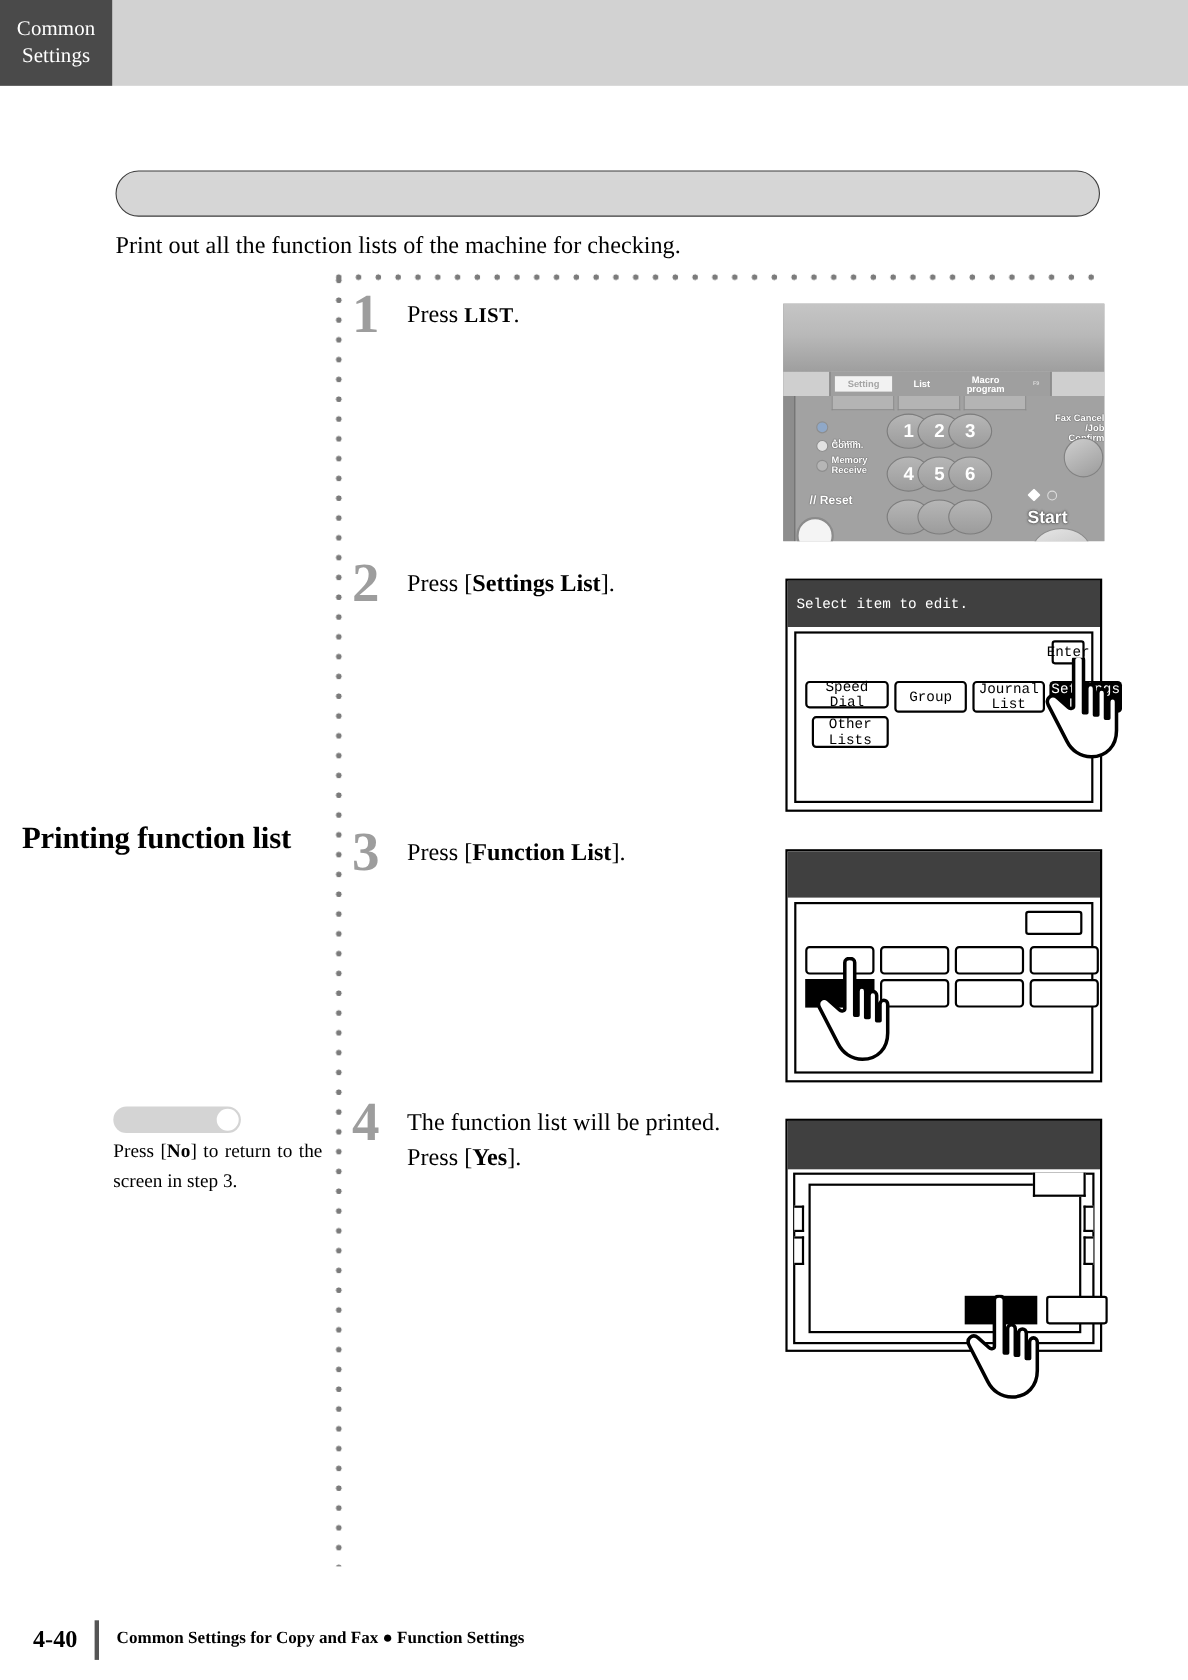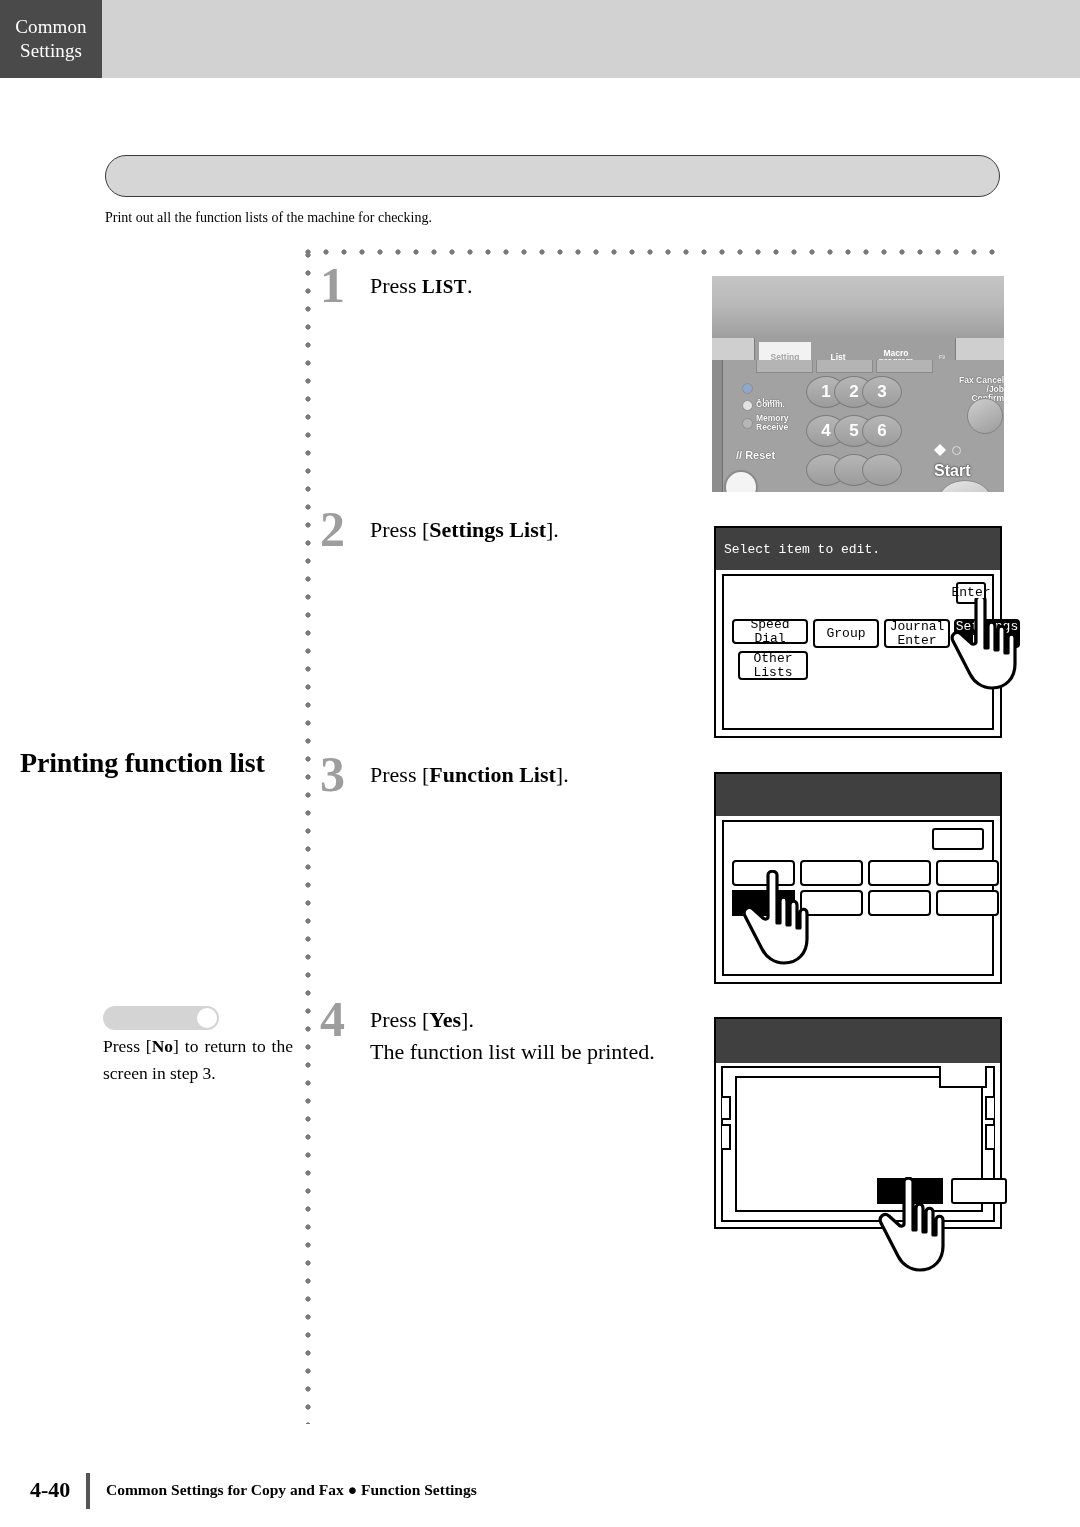--- a/index.html
+++ b/index.html
@@ -53,21 +53,21 @@
     left: 20px; top: 50%;
     transform: translateY(-52%);
     font-size: 28px;
     font-weight: bold;
     letter-spacing: -.2px;
     white-space: nowrap;
   }
   #intro-text {
     position: absolute;
     left: 105px; top: 210px;
-    font-size: 14px;
+    font-size: 22px;
     white-space: nowrap;
   }
 
   
   .dot-h {
     position: absolute;
     height: 6px;
     background-image: radial-gradient(circle at 3px 3px, #7b7b7b 2.4px, rgba(0,0,0,0) 2.8px);
     background-size: 18px 6px;
     background-repeat: repeat-x;
@@ -174,21 +174,21 @@
   #panel-strip {
     position: absolute; left: 0; top: 62px; width: 292px; height: 22px;
     background: #cfcfcf;
   }
   #panel-tabs {
     position: absolute; left: 42px; top: 62px; width: 200px; height: 22px;
     background: #9f9f9f;
     border-left: 1px solid #7d7d7d; border-right: 1px solid #7d7d7d;
   }
   .ptab {
-    position: absolute; top: 4px; height: 30px;
+    position: absolute; top: 4px; height: 14px;
     font-family: "Liberation Sans", sans-serif;
     font-size: 8.5px; font-weight: bold; color: #ffffff;
     display: flex; align-items: center; justify-content: center;
     text-align: center; line-height: 1;
   }
   #ptab-setting { left: 4px; width: 52px; background: #f2f2f2; color: #a5a5a5; }
   #ptab-list { left: 62px; width: 42px; }
   #ptab-macro { left: 110px; width: 62px; line-height: .95; }
   #ptab-fn { left: 176px; width: 22px; font-size: 5px; color: #dcdcdc; }
   #panel-body {
@@ -324,22 +324,22 @@
 <div id="step3" class="step">
   <div class="step-num">3</div>
   <div class="step-body">
     <span>Press [</span><b>Function List</b><span>].</span>
   </div>
 </div>
 
 <div id="step4" class="step">
   <div class="step-num">4</div>
   <div class="step-body">
+    <div>The function list will be printed.</div>
     <div><span>Press [</span><b>Yes</b><span>].</span></div>
-    <div>The function list will be printed.</div>
   </div>
 </div>
 
 <div id="note-icon">
   <div id="note-icon-dot"></div>
 </div>
 <div id="note-text">
   <span>Press [</span><b>No</b><span>] to return to the screen in step 3.</span>
 </div>
 
@@ -389,21 +389,21 @@
   <div style="position:absolute; left:226px; top:204px; width:52px; height:40px; border-radius:50%; background:linear-gradient(160deg,#e6e6e6,#b5b5b5); border:1.5px solid #8c8c8c;"></div>
 </div>
 
 <div id="fig-lcd2" class="lcd fig">
   <div class="lcd-titlebar" style="height:42px;">Select item to edit.</div>
   <div class="lcd-panel" style="left:6px; top:46px; right:6px; bottom:6px;">
     <div class="lcd-btn" style="right:6px; top:6px; width:30px; height:22px; border-radius:3px;margin-left:44px;">Enter</div>
     <div class="lcd-btn" style="left:8px; top:43px; width:76px; height:25px;">Speed Dial</div>
     <div class="lcd-btn" style="left:89px; top:43px; width:66px; height:29px;">Group</div>
     <div class="lcd-btn" style="left:160px; top:43px; width:66px; height:29px;">Journal
-Enter</div>
+List</div>
     <div class="lcd-btn sel" style="left:230px; top:43px; width:66px; height:29px; border:none;">Settings
 List</div>
     <div class="lcd-btn" style="left:14px; top:75px; width:70px; height:29px;">Other
 Lists</div>
 
     <svg class="hand" style="left:222px; top:22px;" width="74" height="100" viewBox="0 0 74 100">
       <path d="M30 2 L30 44 C30 46 27 47 25 45 L15 36 C10 32 4 37 7 43 L24 76 C28 84 36 90 46 90 C60 90 69 80 69 66 L69 40 C69 35 62 35 62 40 L62 55 L59 55 L59 32 C59 27 52 27 52 32 L52 52 L49 52 L49 28 C49 23 42 23 42 28 L42 50 L39 50 L39 2 C39 -3 30 -3 30 2 Z" fill="#ffffff" stroke="#000000" stroke-width="3.2" stroke-linejoin="round"></path>
     </svg>
   </div>
 </div>

